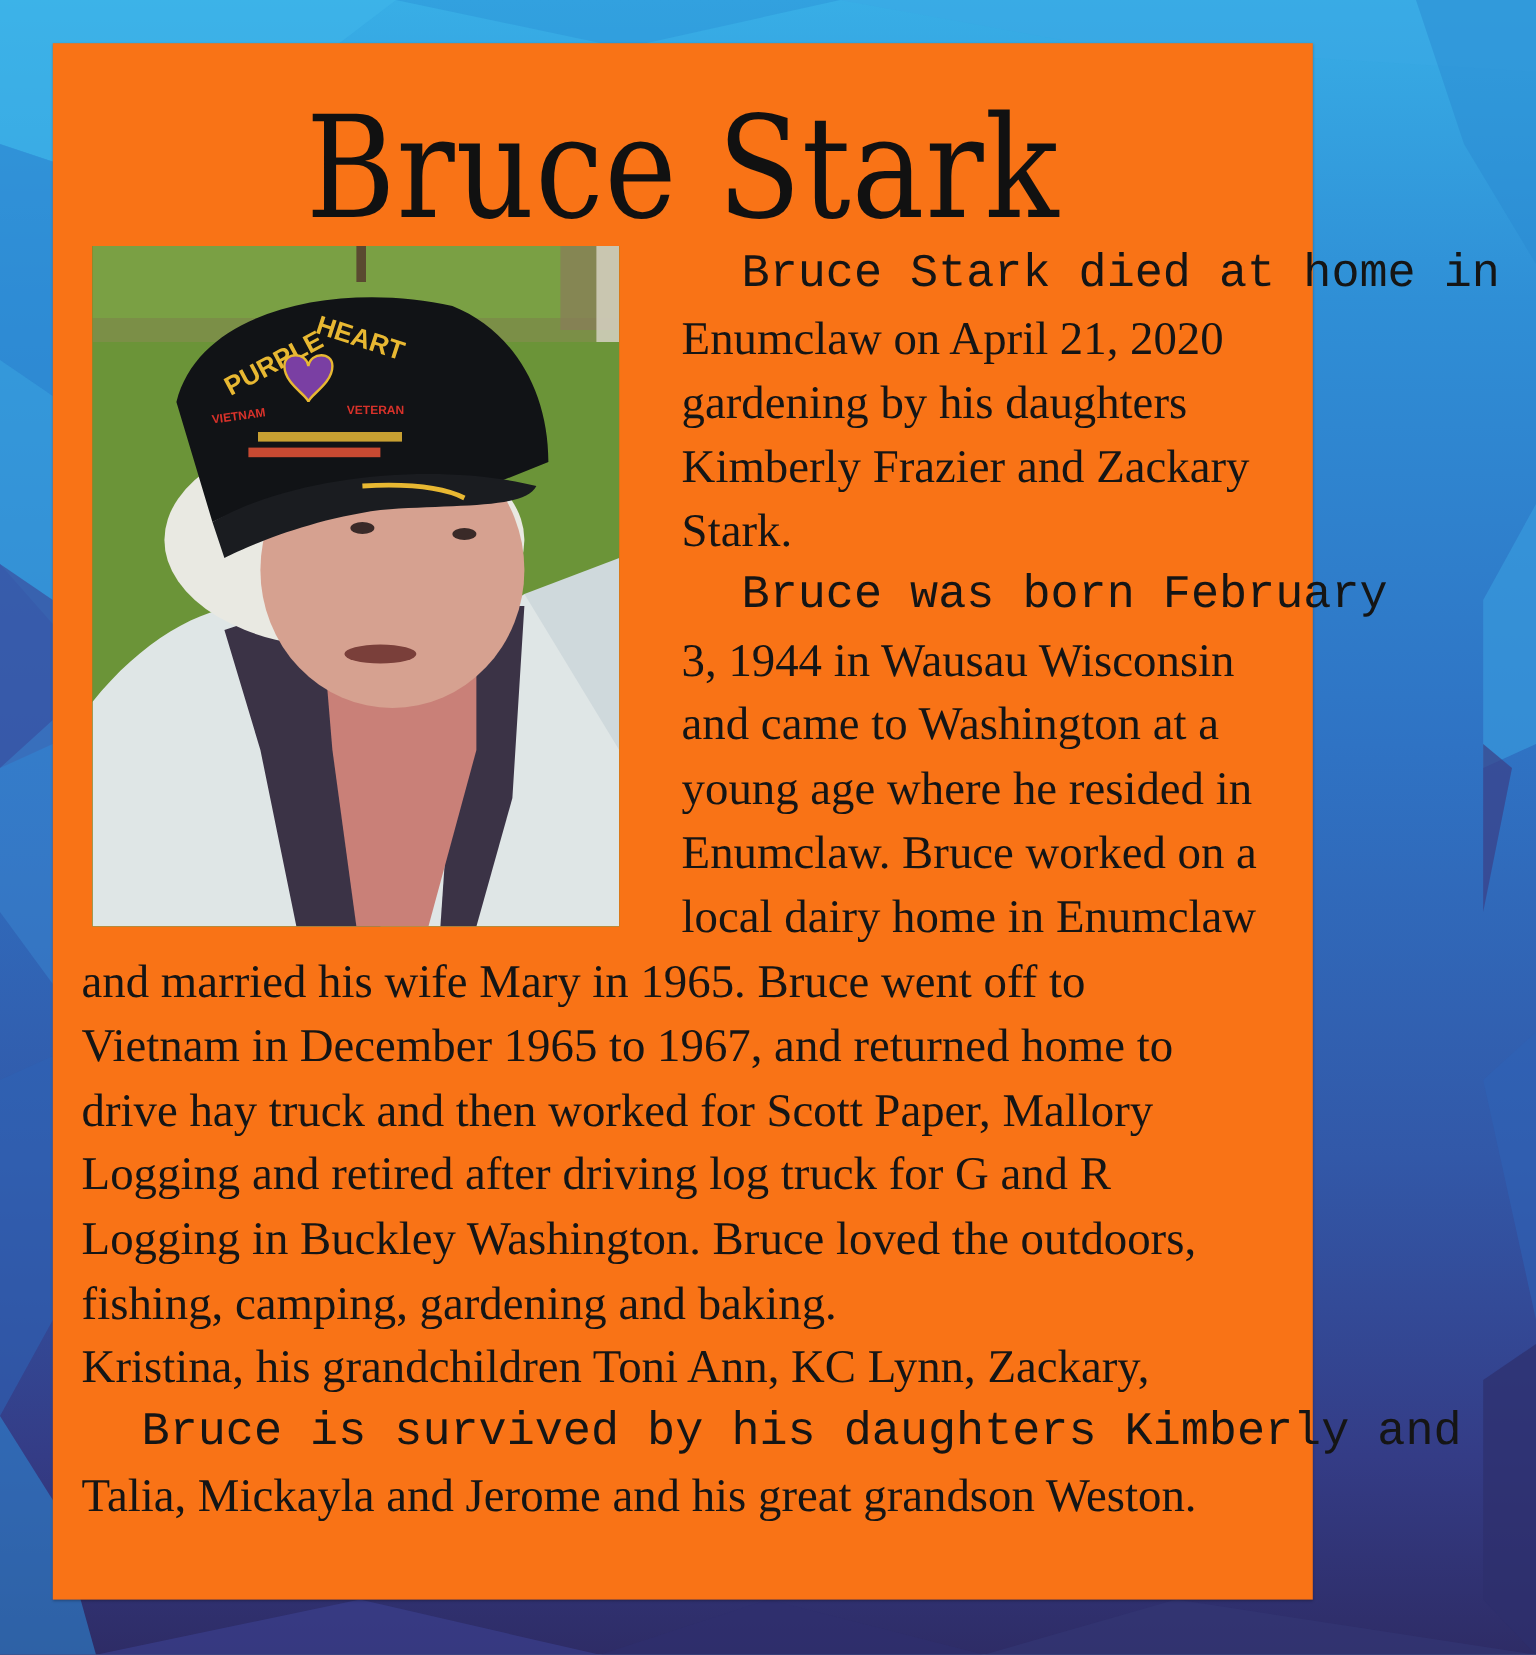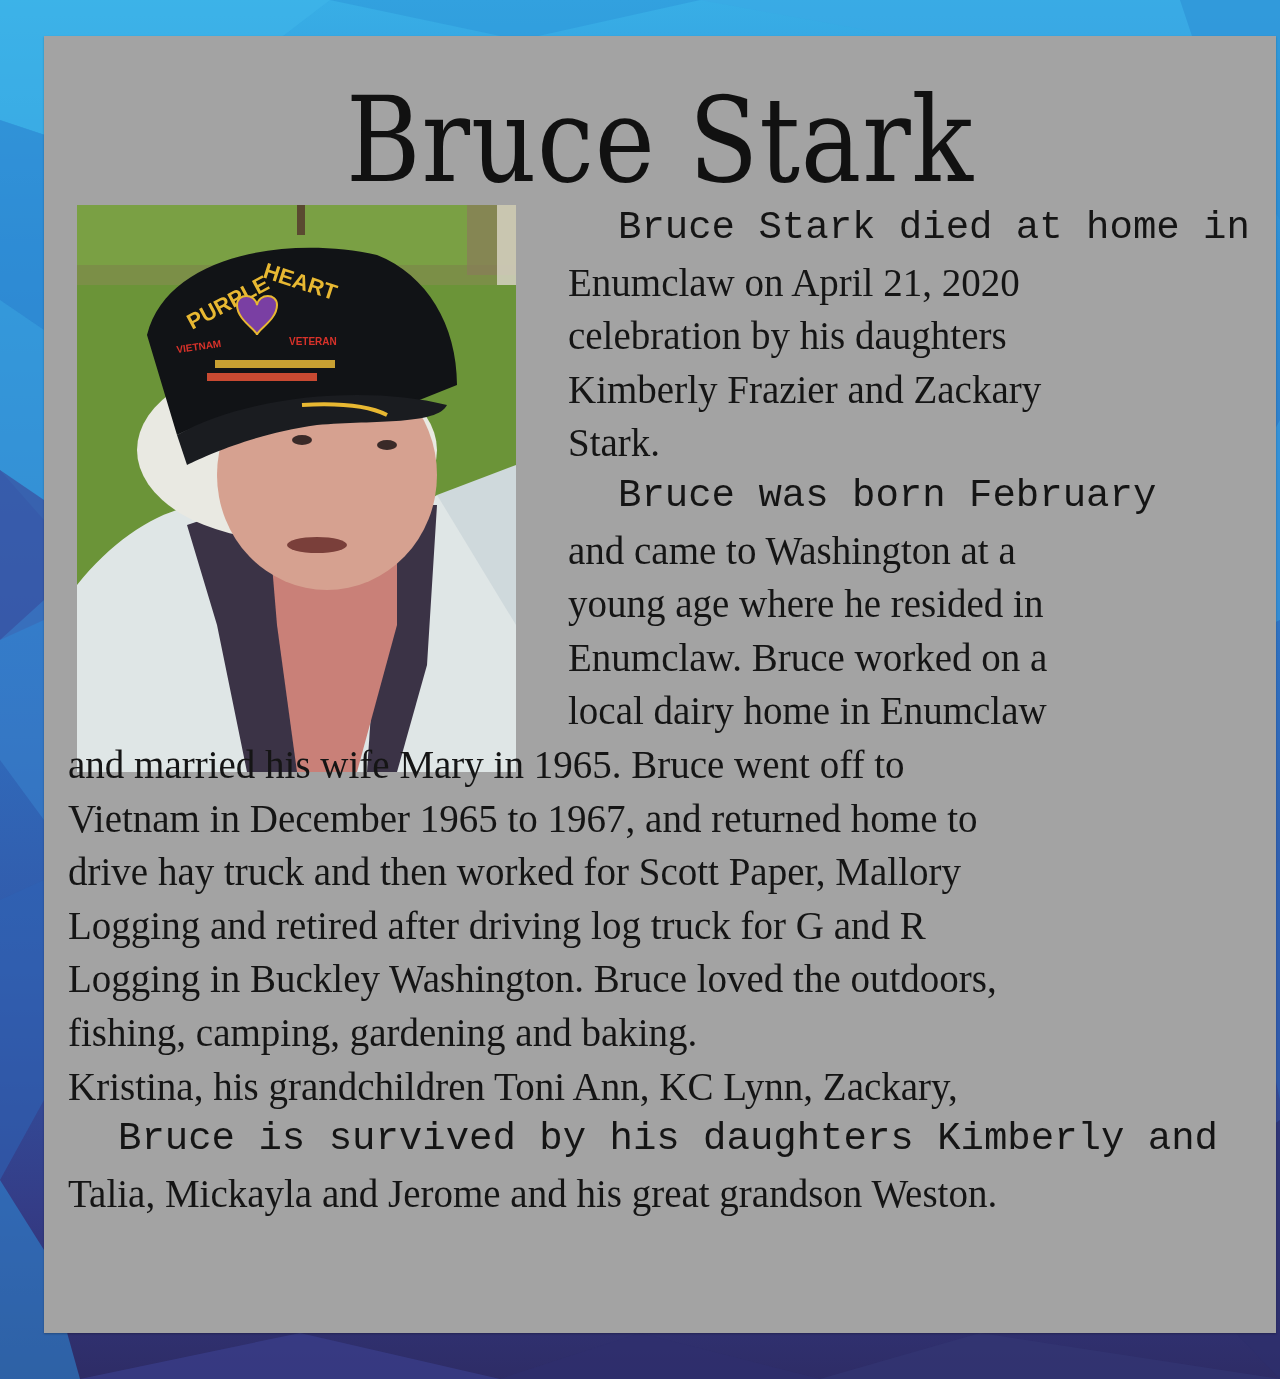--- a/index.html
+++ b/index.html
@@ -19,25 +19,24 @@
       position: absolute;
       inset: 0;
       background: linear-gradient(180deg, #38aee6 0%, #2f8fd6 18%, #2f73c4 45%, #3258a8 70%, #343c86 88%, #2e2c66 100%);
     }
     .bg svg { position: absolute; inset: 0; }
 
     .panel {
       position: absolute;
       left: 44px;
       top: 36px;
-      width: 1192px;
+      width: 1050px;
       height: 1297px;
-      background: #a3a3a3;
+      background: #f97316;
       box-shadow: 0 1px 2px rgba(0,0,0,0.25);
-      padding-left: 40px;
     }
     .title {
       position: absolute;
       left: 0;
       right: 0;
       top: 44px;
       text-align: center;
       font-family: "DejaVu Serif", "Liberation Serif", serif;
       font-size: 118px;
       line-height: 120px;
@@ -138,27 +137,28 @@
       <rect x="138" y="155" width="120" height="8" fill="#c8a032"></rect>
       <rect x="130" y="168" width="110" height="8" fill="#c84a32"></rect>
       <path d="M225,200 C260,198 290,200 310,210" stroke="#e8b832" stroke-width="4" fill="none"></path>
     </svg>
   </div>
 
   <div class="body-text">
     <div class="col-right">
       <span class="line indent">Bruce Stark died at home in</span>
       <span class="line">Enumclaw on April 21, 2020</span>
-      <span class="line">celebration by his daughters</span>
+      <span class="line">gardening by his daughters</span>
       <span class="line">Kimberly Frazier and Zackary</span>
       <span class="line">Stark.</span>
     </div>
     <div>
       <div class="col-right">
         <span class="line indent">Bruce was born February</span>
+        <span class="line">3, 1944 in Wausau Wisconsin</span>
         <span class="line">and came to Washington at a</span>
         <span class="line">young age where he resided in</span>
         <span class="line">Enumclaw. Bruce worked on a</span>
         <span class="line">local dairy home in Enumclaw</span>
       </div>
       <span class="line">and married his wife Mary in 1965. Bruce went off to</span>
       <span class="line">Vietnam in December 1965 to 1967, and returned home to</span>
       <span class="line">drive hay truck and then worked for Scott Paper, Mallory</span>
       <span class="line">Logging and retired after driving log truck for G and R</span>
       <span class="line">Logging in Buckley Washington. Bruce loved the outdoors,</span>

